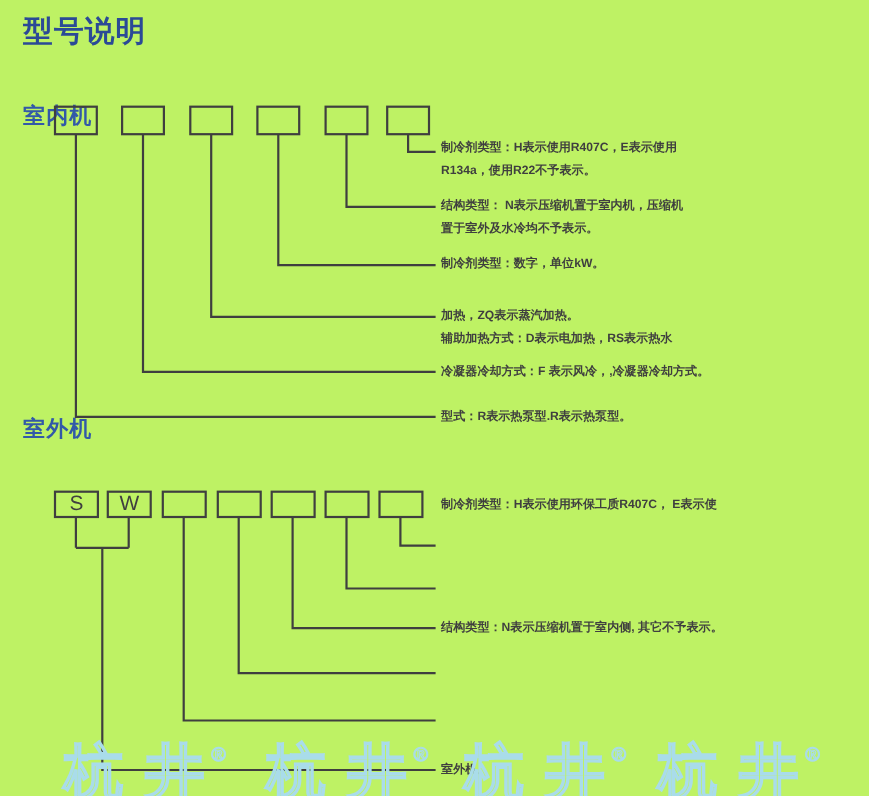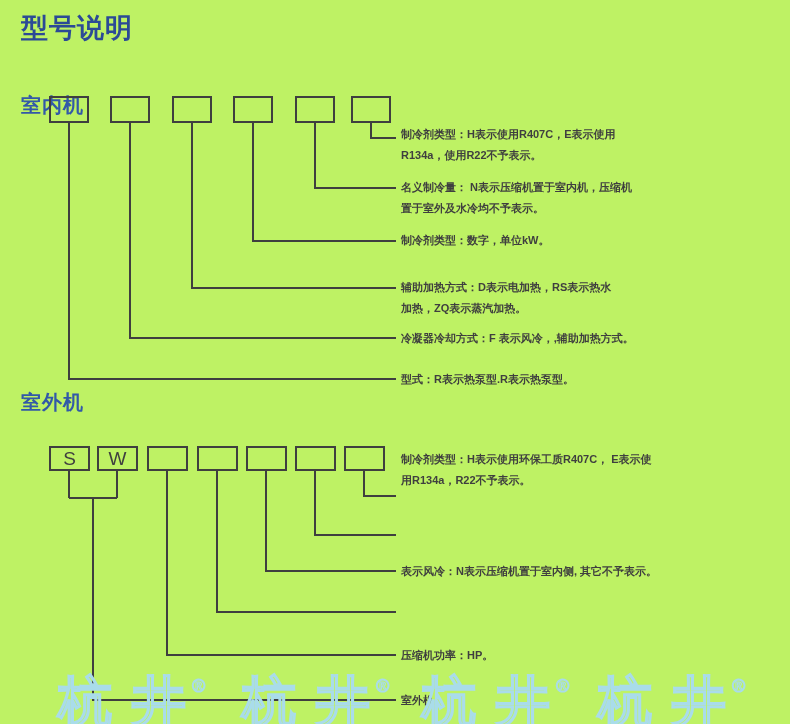--- a/index.html
+++ b/index.html
@@ -9,21 +9,21 @@
   }
   .page-title{
     position:absolute;left:21px;top:10px;
     font-size:27px;font-weight:bold;color:#2b4a96;letter-spacing:1px;
   }
   .section-heading{
     position:absolute;left:21px;
     font-size:20px;font-weight:bold;color:#3259a8;letter-spacing:1px;
   }
   .heading-indoor{top:56px;margin-top:36px;}
-  .heading-outdoor{top:389px;}
+  .heading-outdoor{top:376px;}
   svg.diagram{position:absolute;left:0;top:0;pointer-events:none;}
   .code-text{
     position:absolute;width:39px;height:23px;line-height:23px;top:447px;
     text-align:center;font-size:19px;color:#3f3f3f;
   }
   .lbl{
     position:absolute;left:401px;width:386px;
     font-size:11px;line-height:21px;color:#3f3f3f;font-weight:bold;
   }
   .lbl span{display:block;}
@@ -82,46 +82,42 @@
   </svg>
 
   <div class="code-text" style="left:50px">S</div>
   <div class="code-text" style="left:98px">W</div>
 
   <div class="lbl" style="top:124px">
     <span>制冷剂类型：H表示使用R407C，E表示使用</span>
     <span>R134a，使用R22不予表示。</span>
   </div>
   <div class="lbl" style="top:177px">
-    <span>名义制冷量： N表示压缩机置于室内机，压缩机</span>
+    <span>结构类型： N表示压缩机置于室内机，压缩机</span>
     <span>置于室外及水冷均不予表示。</span>
   </div>
   <div class="lbl" style="top:230px">
     <span>制冷剂类型：数字，单位kW。</span>
   </div>
   <div class="lbl" style="top:277px">
+    <span>加热，ZQ表示蒸汽加热。</span>
     <span>辅助加热方式：D表示电加热，RS表示热水</span>
-    <span>加热，ZQ表示蒸汽加热。</span>
   </div>
   <div class="lbl" style="top:328px">
-    <span>冷凝器冷却方式：F 表示风冷，,辅助加热方式。</span>
+    <span>冷凝器冷却方式：F 表示风冷，,冷凝器冷却方式。</span>
   </div>
   <div class="lbl" style="top:369px">
     <span>型式：R表示热泵型.R表示热泵型。</span>
   </div>
 
   <div class="lbl" style="top:449px">
     <span>制冷剂类型：H表示使用环保工质R407C， E表示使</span>
-    <span>用R134a，R22不予表示。</span>
   </div>
   <div class="lbl" style="top:561px">
-    <span>表示风冷：N表示压缩机置于室内侧, 其它不予表示。</span>
-  </div>
-  <div class="lbl" style="top:645px">
-    <span>压缩机功率：HP。</span>
+    <span>结构类型：N表示压缩机置于室内侧, 其它不予表示。</span>
   </div>
   <div class="lbl" style="top:690px">
     <span>室外机。</span>
   </div>
 
   <div class="wm" style="left:58px"><span>杭井</span><sup>®</sup></div>
   <div class="wm" style="left:242px"><span>杭井</span><sup>®</sup></div>
   <div class="wm" style="left:422px"><span>杭井</span><sup>®</sup></div>
   <div class="wm" style="left:598px"><span>杭井</span><sup>®</sup></div>
 

